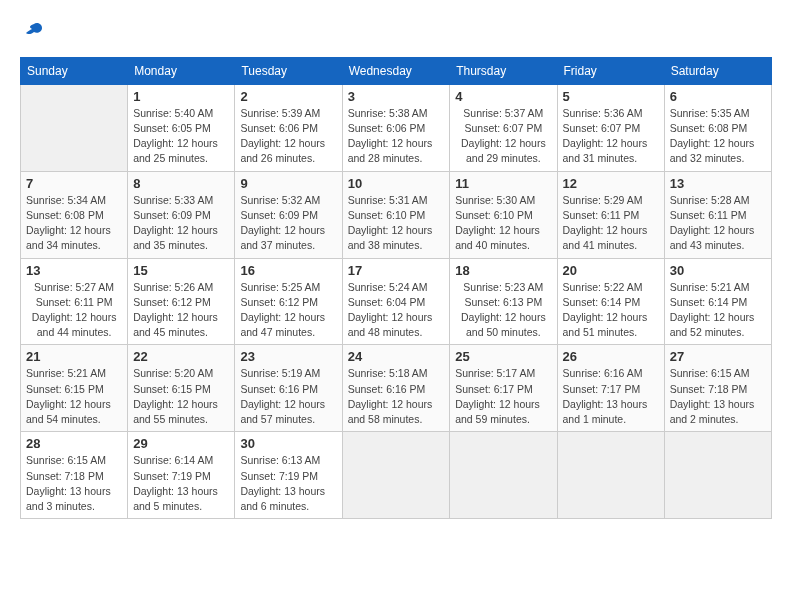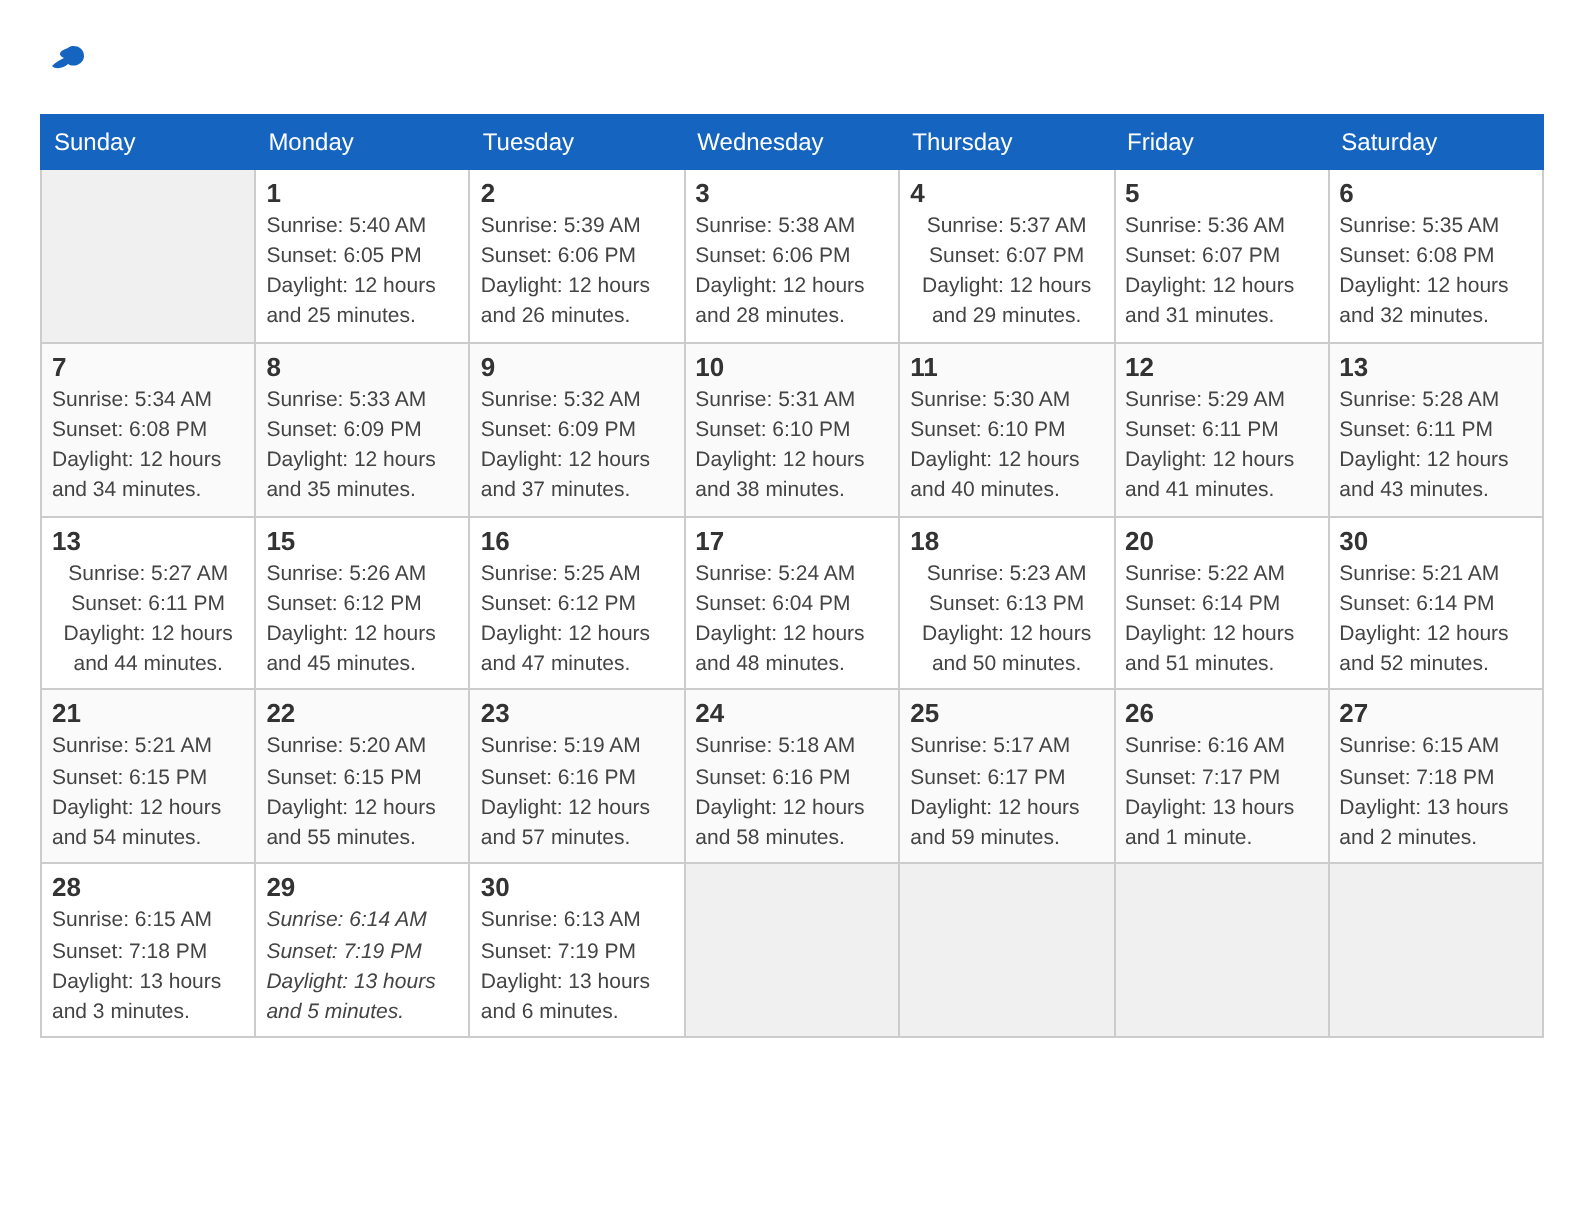--- a/index.html
+++ b/index.html
@@ -325,21 +325,21 @@
       <tr>
         <td>
           <div class="day-num">28</div>
           <div class="day-info" style="white-space: pre-line;">Sunrise: 6:15 AM
 Sunset: 7:18 PM
 Daylight: 13 hours
 and 3 minutes.</div>
         </td>
         <td>
           <div class="day-num">29</div>
-          <div class="day-info" style="white-space: pre-line; font-style: italic;">Sunrise: 6:14 AM
+          <div class="day-info" style="white-space: pre-line;">Sunrise: 6:14 AM
 Sunset: 7:19 PM
 Daylight: 13 hours
 and 5 minutes.</div>
         </td>
         <td>
           <div class="day-num">30</div>
           <div class="day-info" style="white-space: pre-line;">Sunrise: 6:13 AM
 Sunset: 7:19 PM
 Daylight: 13 hours
 and 6 minutes.</div>

